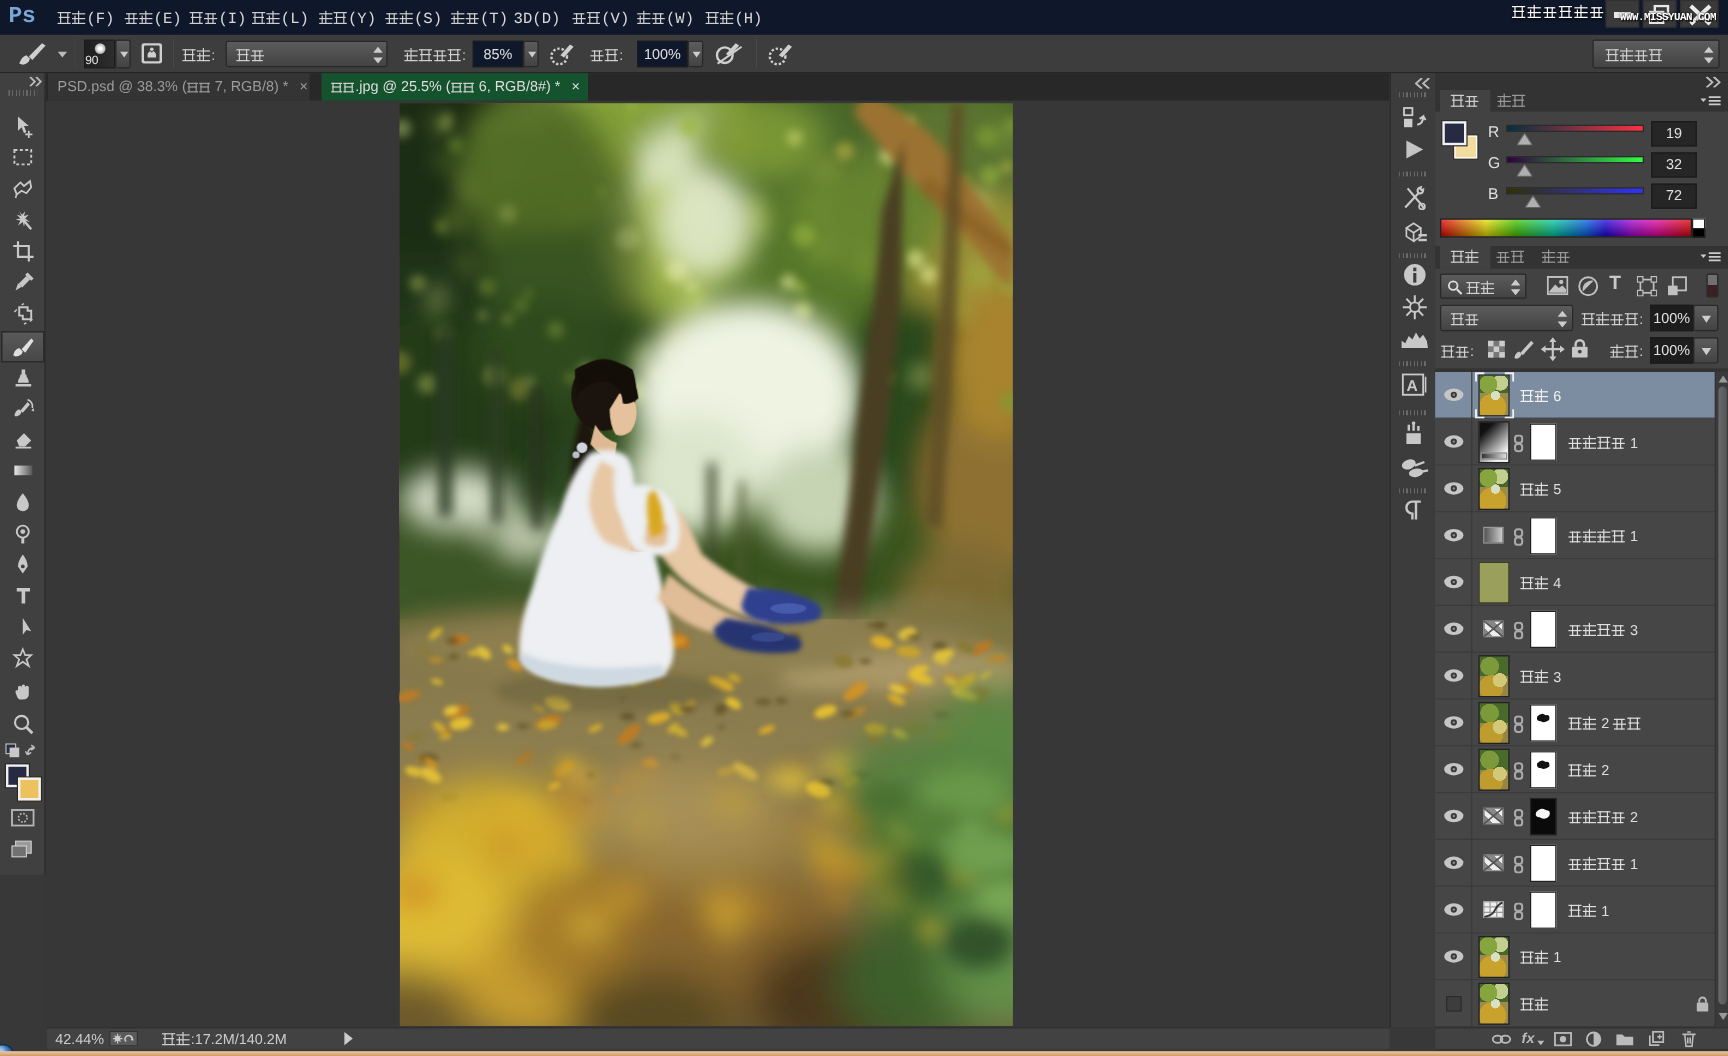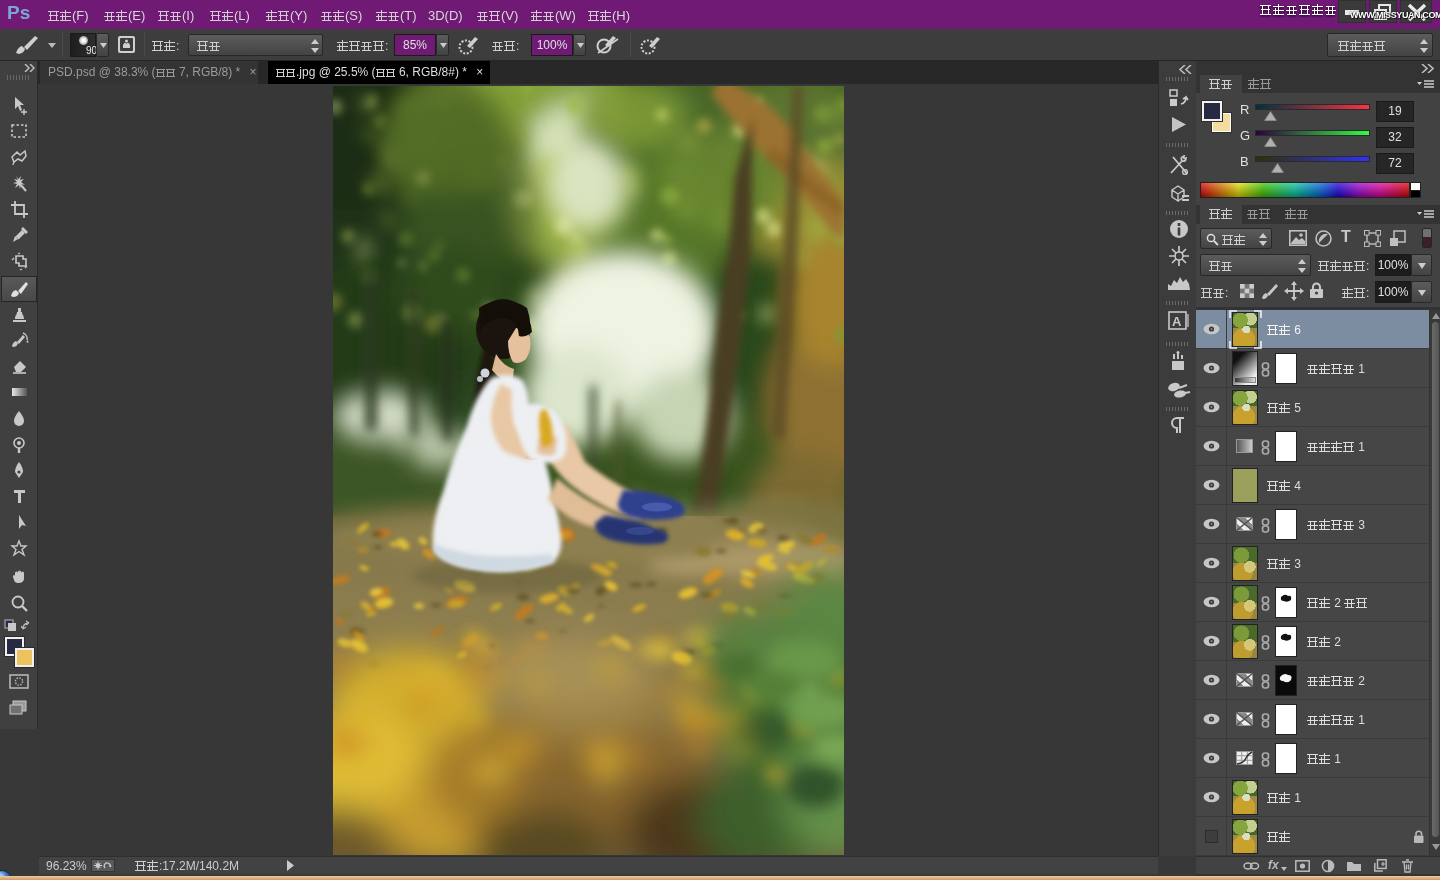--- a/index.html
+++ b/index.html
@@ -10,27 +10,27 @@
 background-image:linear-gradient(var(--c),var(--c)),linear-gradient(var(--c),var(--c)),linear-gradient(var(--c),var(--c)),linear-gradient(var(--c),var(--c)),linear-gradient(var(--c),var(--c));
 background-repeat:no-repeat;
 background-size:11px 1px,9px 1px,11px 1px,1px 10px,1px 10px;
 background-position:0 1px,1px 5px,0 10px,2px 1px,8px 1px;}
 .z.d{--c:#999;}
 .z.w{--c:#fff;}
 .z2{background-size:11px 1px,11px 1px,11px 1px,1px 11px,1px 6px;background-position:0 2px,0 6px,0 10px,5px 0,2px 4px;}
 .z3{background-size:9px 1px,11px 1px,9px 1px,1px 9px,1px 9px;background-position:1px 2px,0 6px,1px 10px,3px 2px,7px 2px;}
 .zs{width:9px;height:9px;background-size:9px 1px,7px 1px,9px 1px,1px 8px,1px 8px;background-position:0 1px,1px 4px,0 8px,1px 1px,7px 1px;}
 
-#menubar{position:absolute;left:0;top:0;width:1440px;height:44px;background:#701a75;border-bottom:1px solid #232323;}
+#menubar{position:absolute;left:0;top:0;width:1440px;height:44px;background:#0f172a;border-bottom:1px solid #232323;font-family:Liberation Mono, monospace;}
 #pslogo{position:absolute;left:7px;top:2px;font-size:19px;font-weight:bold;color:#7ba7d7;letter-spacing:0px;}
 .mitem{position:absolute;top:8px;font-size:13px;color:#d8d8d8;}
 
 #opts{position:absolute;left:0;top:29px;width:1440px;height:32px;background:#3d3d3d;border-bottom:1px solid #252525;}
 .sep{position:absolute;top:3px;width:1px;height:25px;background:#2e2e2e;border-right:1px solid #4a4a4a;}
-.well{background:#701a75;border:1px solid #1b1b1b;border-top:1px solid #191919;color:#e0e0e0;text-align:center;}
+.well{background:#0f172a;border:1px solid #1b1b1b;border-top:1px solid #191919;color:#e0e0e0;text-align:center;}
 .dd{background:linear-gradient(#5c5c5c,#434343);border:1px solid #282828;border-radius:2px;}
 .lbl{position:absolute;font-size:12px;color:#cfcfcf;}
 
 #tabbar{position:absolute;left:38px;top:61px;width:1120px;height:23px;background:#282828;}
 .tab{position:absolute;top:0;height:23px;font-size:12px;line-height:23px;padding:0 8px;white-space:nowrap;overflow:hidden;}
 
 #toolbar{position:absolute;left:0;top:61px;width:38px;height:668px;background:#404040;border-right:1px solid #2a2a2a;}
 .tool{position:absolute;left:3px;width:32px;height:25px;}
 .tool svg{position:absolute;left:7px;top:3px;}
 
@@ -85,21 +85,21 @@
         <path d="M2 19 Q4 13 8 12 L11 15 Q10 19 5 20 Z" fill="#cfcfcf"></path>
         <path d="M10 13 L21 2 L24 4 L13 16 Z" fill="#cfcfcf"></path>
       </svg>
 <svg class="abs" style="left:48px;top:14px;" width="8" height="6">
         <path d="M0 0 L8 0 L4 5 Z" fill="#bbb"></path>
       </svg>
 <div class="sep" style="left:62px;"></div>
 
 <div class="abs" style="left:70px;top:4px;width:26px;height:24px;background:linear-gradient(90deg,#1e1e1e,#2e2e2e);border:1px solid #1a1a1a;">
 <span class="abs" style="left:8px;top:2px;width:9px;height:9px;border-radius:50%;background:radial-gradient(circle,#fff 20%,#bbb 60%,rgba(160,160,160,0));"></span>
-<span class="abs" style="left:0;top:11px;width:26px;text-align:right;font-size:10px;color:#e8e8e8;">90</span>
+<span class="abs" style="left:0;top:11px;width:26px;text-align:left;font-size:10px;color:#e8e8e8;">90</span>
 </div>
 <div class="abs dd" style="left:96px;top:4px;width:13px;height:24px;">
         <svg class="abs" style="left:3px;top:9px;" width="8" height="6">
           <path d="M0 0 L7 0 L3.5 5 Z" fill="#ccc"></path>
         </svg>
       </div>
 
 <svg class="abs" style="left:117px;top:6px;" width="20" height="20">
         <rect x="1" y="1" width="17" height="17" rx="2" fill="#cfcfcf"></rect>
         <rect x="3" y="3" width="13" height="13" rx="1" fill="#3d3d3d"></rect>
@@ -146,21 +146,21 @@
 <div class="abs dd" style="left:1327px;top:4px;width:106px;height:24px;">
 <span class="abs" style="left:10px;top:5px;"><span class="z"></span><span class="z z2"></span><span class="z z3"></span><span class="z"></span></span>
 <svg class="abs" style="left:92px;top:5px;" width="8" height="14">
           <path d="M4 0 L8 5 L0 5 Z M4 14 L8 9 L0 9 Z" fill="#ccc"></path>
         </svg>
 </div>
 </div>
 
 <div id="tabbar">
 <div class="tab" style="left:2px;width:218px;background:#343434;color:#9b9b9b;">PSD.psd @ 38.3% (<span class="z d zs"></span><span class="z d zs z2"></span> 7, RGB/8) * <span style="margin-left:6px;">×</span></div>
-<div class="tab" style="left:230px;width:222px;background:#000000;color:#dedede;"><span class="z zs"></span><span class="z zs z3"></span>.jpg @ 25.5% (<span class="z zs"></span><span class="z zs z2"></span> 6, RGB/8#) * <span style="margin-left:6px;">×</span></div>
+<div class="tab" style="left:230px;width:222px;background:#14532d;color:#dedede;"><span class="z zs"></span><span class="z zs z3"></span>.jpg @ 25.5% (<span class="z zs"></span><span class="z zs z2"></span> 6, RGB/8#) * <span style="margin-left:6px;">×</span></div>
 </div>
 
 <div id="toolbar">
 <svg class="abs" style="left:24px;top:3px;" width="12" height="8">
         <path d="M1 0 L5 4 L1 8 M6 0 L10 4 L6 8" stroke="#bbb" stroke-width="1.5" fill="none"></path>
       </svg>
 <div class="abs" style="left:7px;top:14px;width:24px;height:5px;background:repeating-linear-gradient(90deg,#666 0 1px,transparent 1px 3px);"></div>
 
 <div class="abs" style="left:1px;top:215px;width:36px;height:26px;background:linear-gradient(#595959,#484848);border:1px solid #262626;"></div>
 <div class="tool" style="top:32px;">
@@ -780,21 +780,21 @@
           <path d="M212 322 Q222 338 219 358 L210 362 Q204 342 207 326 Z" fill="#d9a820" filter="url(#b1)"></path>
 <path d="M290 404 Q322 404 345 415 Q356 422 349 430 Q328 437 301 432 Q284 427 285 417 Z" fill="#2d3f8e" filter="url(#b1)"></path>
 <path d="M272 429 Q304 433 329 444 Q340 450 331 457 Q306 461 279 454 Q260 448 262 437 Z" fill="#273572" filter="url(#b1)"></path>
 <ellipse cx="324" cy="421" rx="15" ry="4.5" fill="#5064b5" opacity="0.75"></ellipse>
 <ellipse cx="307" cy="445" rx="14" ry="4" fill="#41549e" opacity="0.6"></ellipse>
 </g>
 </svg>
     </div>
 
 <div id="status">
-<span class="abs" style="left:7px;top:2px;">96.23%</span>
+<span class="abs" style="left:7px;top:2px;">42.44%</span>
 <span class="abs" style="left:52px;top:2px;width:24px;height:13px;background:#5a5a5a;border:1px solid #333;"></span>
       <svg class="abs" style="left:55px;top:4px;" width="18" height="9">
         <circle cx="4" cy="4.5" r="2.2" fill="#ccc"></circle>
         <path d="M4 0.5 v8 M0 4.5 h8 M1.5 2 l5 5 M6.5 2 l-5 5" stroke="#ccc" stroke-width="1"></path>
         <path d="M11 7 a3 3 0 1 1 5 -1" stroke="#ccc" stroke-width="1.2" fill="none"></path>
         <path d="M16.5 3.5 l1 2.5 -2.5-0.5 Z" fill="#ccc"></path>
       </svg>
 <span class="abs" style="left:96px;top:2px;"><span class="z"></span><span class="z z2"></span>:17.2M/140.2M</span>
 <svg class="abs" style="left:247px;top:3px;" width="9" height="11">
         <path d="M1 0 L8 5.5 L1 11 Z" fill="#ccc"></path>

